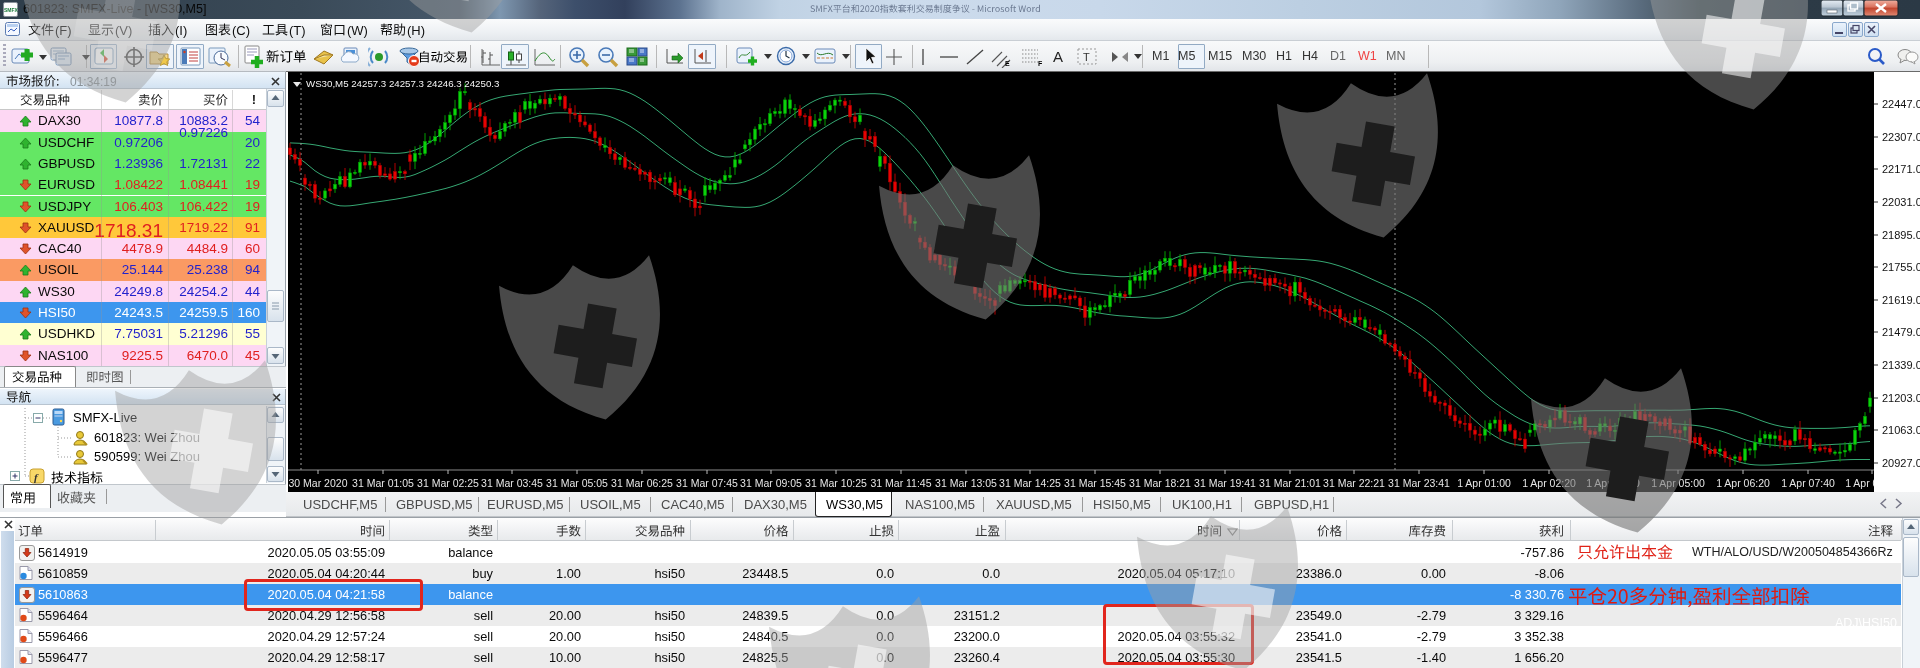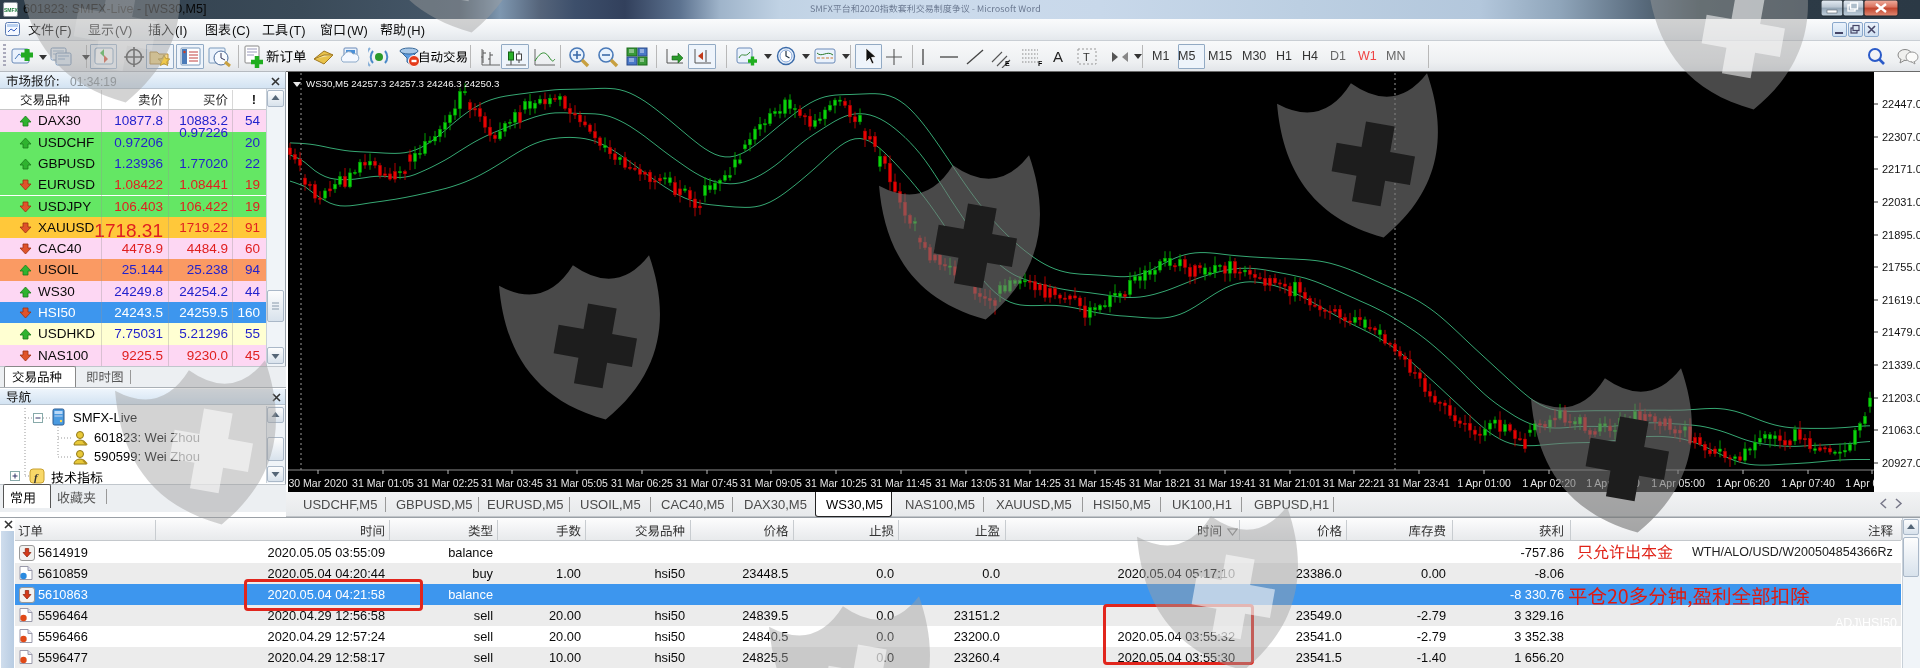--- a/index.html
+++ b/index.html
@@ -287,21 +287,21 @@
 <div class="tx" style="left:38px;top:134.6px;font-size:13.5px;color:#0a0a0a">USDCHF</div>
 <div class="tx r" style="left:60px;top:134.6px;width:103px;font-size:13.5px;color:#2222cc">0.97206</div>
 <div class="tx r" style="left:125px;top:125px;width:103px;font-size:13.5px;color:#2222cc">0.97226</div>
 <div class="tx r" style="left:210px;top:134.6px;width:50px;font-size:13.5px;color:#2222cc">20</div>
 <div class="abs" style="left:0;top:152.9px;width:285px;height:21.3px;background:#64e764"></div>
 <svg class="abs" style="left:19px;top:157.9px" width="13" height="12">
       <path d="M6.5,1 L12,7 L9,7 L9,11 L4,11 L4,7 L1,7 Z" fill="#2fb32f" stroke="#1a7a1a" stroke-width="0.8"></path>
     </svg>
 <div class="tx" style="left:38px;top:155.9px;font-size:13.5px;color:#0a0a0a">GBPUSD</div>
 <div class="tx r" style="left:60px;top:155.9px;width:103px;font-size:13.5px;color:#2222cc">1.23936</div>
-<div class="tx r" style="left:125px;top:155.9px;width:103px;font-size:13.5px;color:#2222cc">1.77020</div>
+<div class="tx r" style="left:125px;top:155.9px;width:103px;font-size:13.5px;color:#2222cc">1.72131</div>
 <div class="tx r" style="left:210px;top:155.9px;width:50px;font-size:13.5px;color:#2222cc">22</div>
 <div class="abs" style="left:0;top:174.2px;width:285px;height:21.3px;background:#64e764"></div>
 <svg class="abs" style="left:19px;top:179.2px" width="13" height="12">
       <path d="M6.5,11 L1,5 L4,5 L4,1 L9,1 L9,5 L12,5 Z" fill="#e0532a" stroke="#9a3010" stroke-width="0.8"></path>
     </svg>
 <div class="tx" style="left:38px;top:177.2px;font-size:13.5px;color:#0a0a0a">EURUSD</div>
 <div class="tx r" style="left:60px;top:177.2px;width:103px;font-size:13.5px;color:#e02020">1.08422</div>
 <div class="tx r" style="left:125px;top:177.2px;width:103px;font-size:13.5px;color:#e02020">1.08441</div>
 <div class="tx r" style="left:210px;top:177.2px;width:50px;font-size:13.5px;color:#e02020">19</div>
 <div class="abs" style="left:0;top:195.5px;width:285px;height:21.3px;background:#64e764"></div>
@@ -359,21 +359,21 @@
 <div class="tx" style="left:38px;top:326.3px;font-size:13.5px;color:#0a0a0a">USDHKD</div>
 <div class="tx r" style="left:60px;top:326.3px;width:103px;font-size:13.5px;color:#2222cc">7.75031</div>
 <div class="tx r" style="left:125px;top:326.3px;width:103px;font-size:13.5px;color:#2222cc">5.21296</div>
 <div class="tx r" style="left:210px;top:326.3px;width:50px;font-size:13.5px;color:#2222cc">55</div>
 <div class="abs" style="left:0;top:344.6px;width:285px;height:21.3px;background:#fdd7f3"></div>
 <svg class="abs" style="left:19px;top:349.6px" width="13" height="12">
       <path d="M6.5,11 L1,5 L4,5 L4,1 L9,1 L9,5 L12,5 Z" fill="#e0532a" stroke="#9a3010" stroke-width="0.8"></path>
     </svg>
 <div class="tx" style="left:38px;top:347.6px;font-size:13.5px;color:#0a0a0a">NAS100</div>
 <div class="tx r" style="left:60px;top:347.6px;width:103px;font-size:13.5px;color:#e02020">9225.5</div>
-<div class="tx r" style="left:125px;top:347.6px;width:103px;font-size:13.5px;color:#e02020">9230.0</div>
+<div class="tx r" style="left:125px;top:347.6px;width:103px;font-size:13.5px;color:#e02020">6470.0</div>
 <div class="tx r" style="left:210px;top:347.6px;width:50px;font-size:13.5px;color:#e02020">45</div>
 <div class="abs" style="left:101px;top:110px;width:1px;height:256px;background:rgba(150,150,150,0.35)"></div>
 <div class="abs" style="left:168px;top:110px;width:1px;height:256px;background:rgba(150,150,150,0.35)"></div>
 <div class="abs" style="left:232px;top:110px;width:1px;height:256px;background:rgba(150,150,150,0.35)"></div>
 <div class="abs" style="left:266px;top:89px;width:19px;height:277px;background:#f0f4f8;border-left:1px solid #c8d0d8"></div>
 <div class="abs" style="left:267px;top:90px;width:17px;height:17px;background:linear-gradient(#fdfdfd,#d8e2ec);border:1px solid #aab8c8;border-radius:2px"></div>
 <svg class="abs" style="left:267px;top:90px" width="17" height="17">
       <path d="M8.5,5 l4,5 h-8 z" fill="#567"></path>
     </svg>
 <div class="abs" style="left:267px;top:290px;width:17px;height:32px;background:linear-gradient(#fdfdfd,#d8e2ec);border:1px solid #aab8c8;border-radius:2px"></div>

